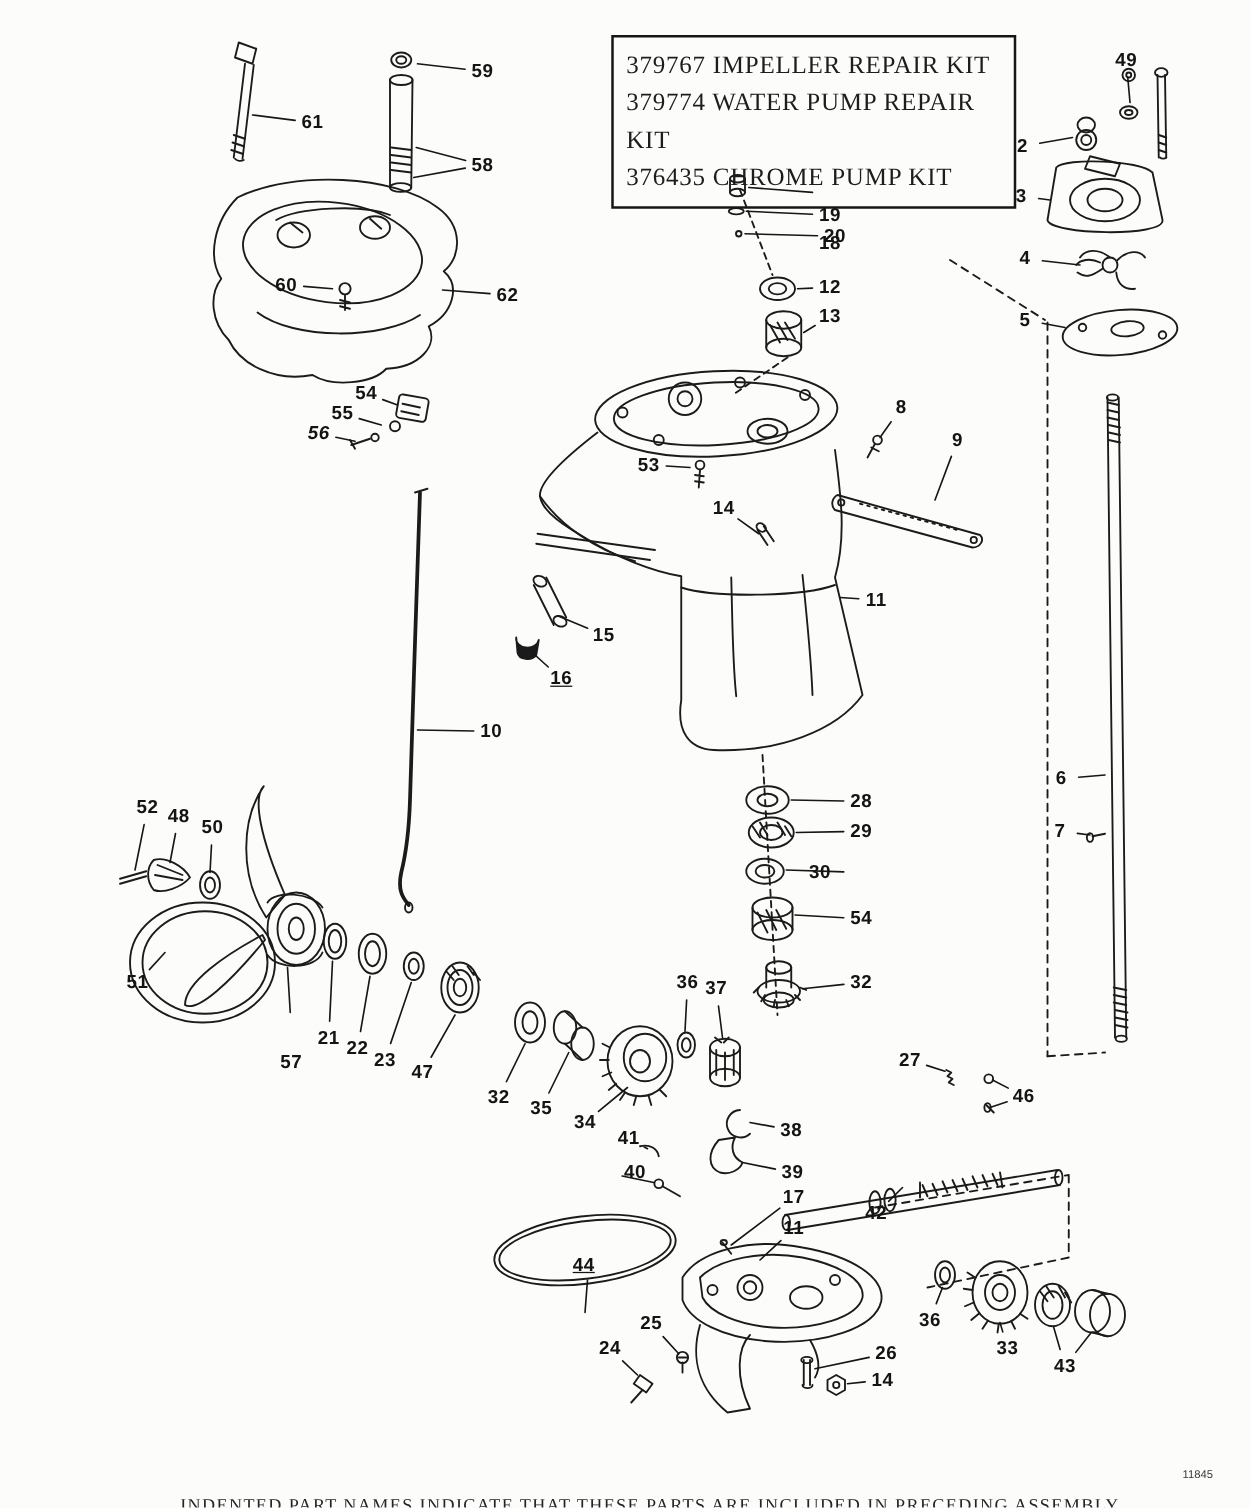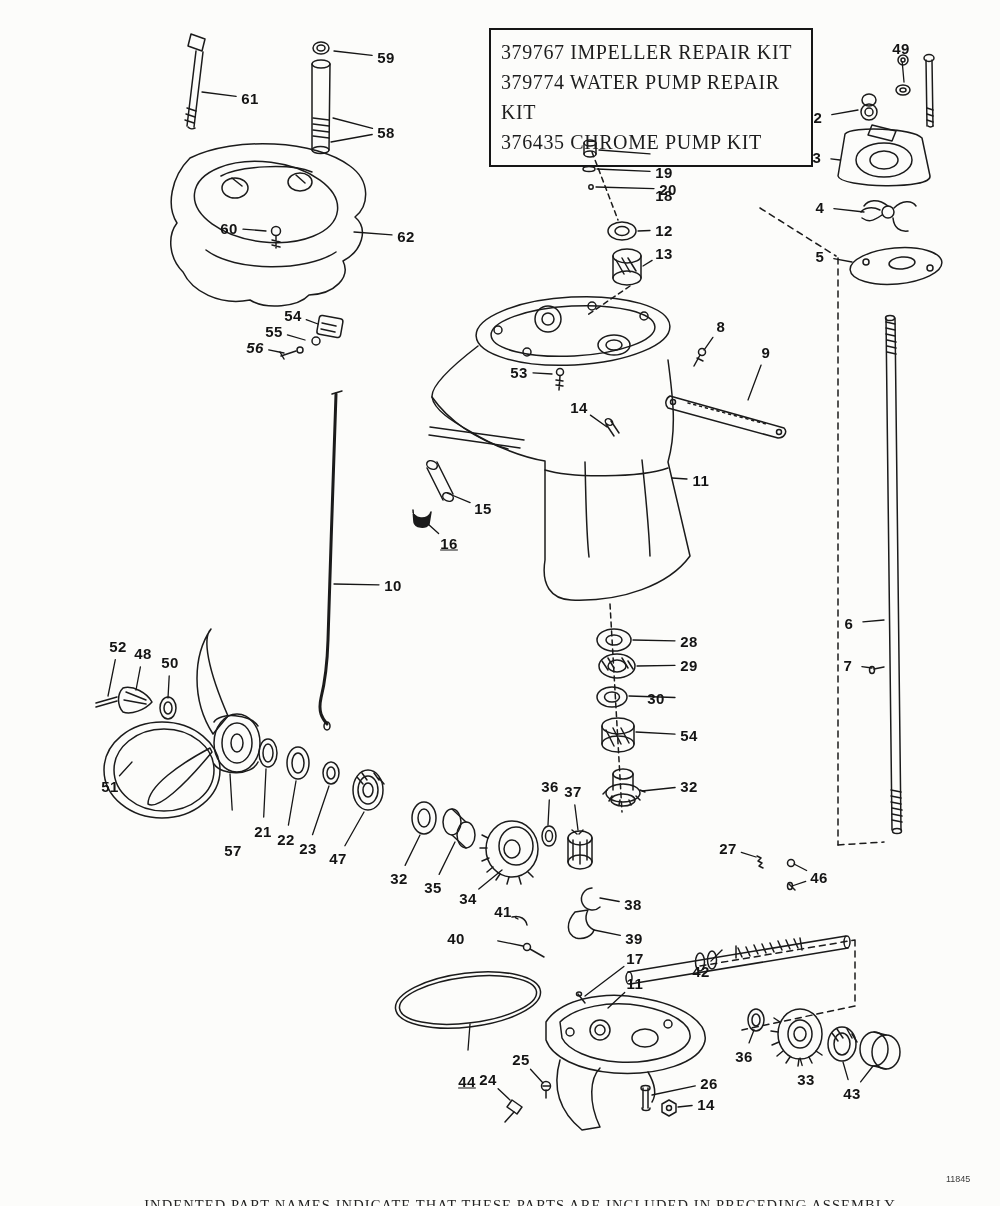--- a/index.html
+++ b/index.html
@@ -428,27 +428,27 @@
     <span class="callout" style="left: 308px; top: 848px;">23</span>
     <span class="callout" style="left: 338px; top: 858px; text-align: right;">47</span>
     <span class="callout" style="left: 399px; top: 878px;">32</span>
     <span class="callout" style="left: 433px; top: 887px;">35</span>
     <span class="callout" style="left: 468px; top: 898px;">34</span>
     <span class="callout" style="left: 550px; top: 786px;">36</span>
     <span class="callout" style="left: 573px; top: 791px;">37</span>
     <span class="callout" style="left: 633px; top: 904px;">38</span>
     <span class="callout" style="left: 634px; top: 938px;">39</span>
     <span class="callout" style="left: 503px; top: 911px;">41</span>
-    <span class="callout" style="left: 456px; top: 938px;">40</span>
+    <span class="callout" style="left: 508px; top: 938px;">40</span>
     <span class="callout" style="left: 728px; top: 848px;">27</span>
     <span class="callout" style="left: 819px; top: 877px;">46</span>
     <span class="callout" style="left: 701px; top: 971px;">42</span>
     <span class="callout" style="left: 635px; top: 958px;">17</span>
     <span class="callout" style="left: 635px; top: 983px;">11</span>
-    <span class="callout" style="left: 467px; top: 1081px; text-decoration: underline;">44</span>
+    <span class="callout" style="left: 467px; top: 1012px; text-decoration: underline;">44</span>
     <span class="callout" style="left: 521px; top: 1059px;">25</span>
     <span class="callout" style="left: 488px; top: 1079px;">24</span>
     <span class="callout" style="left: 744px; top: 1056px;">36</span>
     <span class="callout" style="left: 806px; top: 1079px;">33</span>
     <span class="callout" style="left: 852px; top: 1093px;">43</span>
     <span class="callout" style="left: 709px; top: 1083px;">26</span>
     <span class="callout" style="left: 706px; top: 1104px;">14</span>
   </div>
 
 <div class="kit-box">

